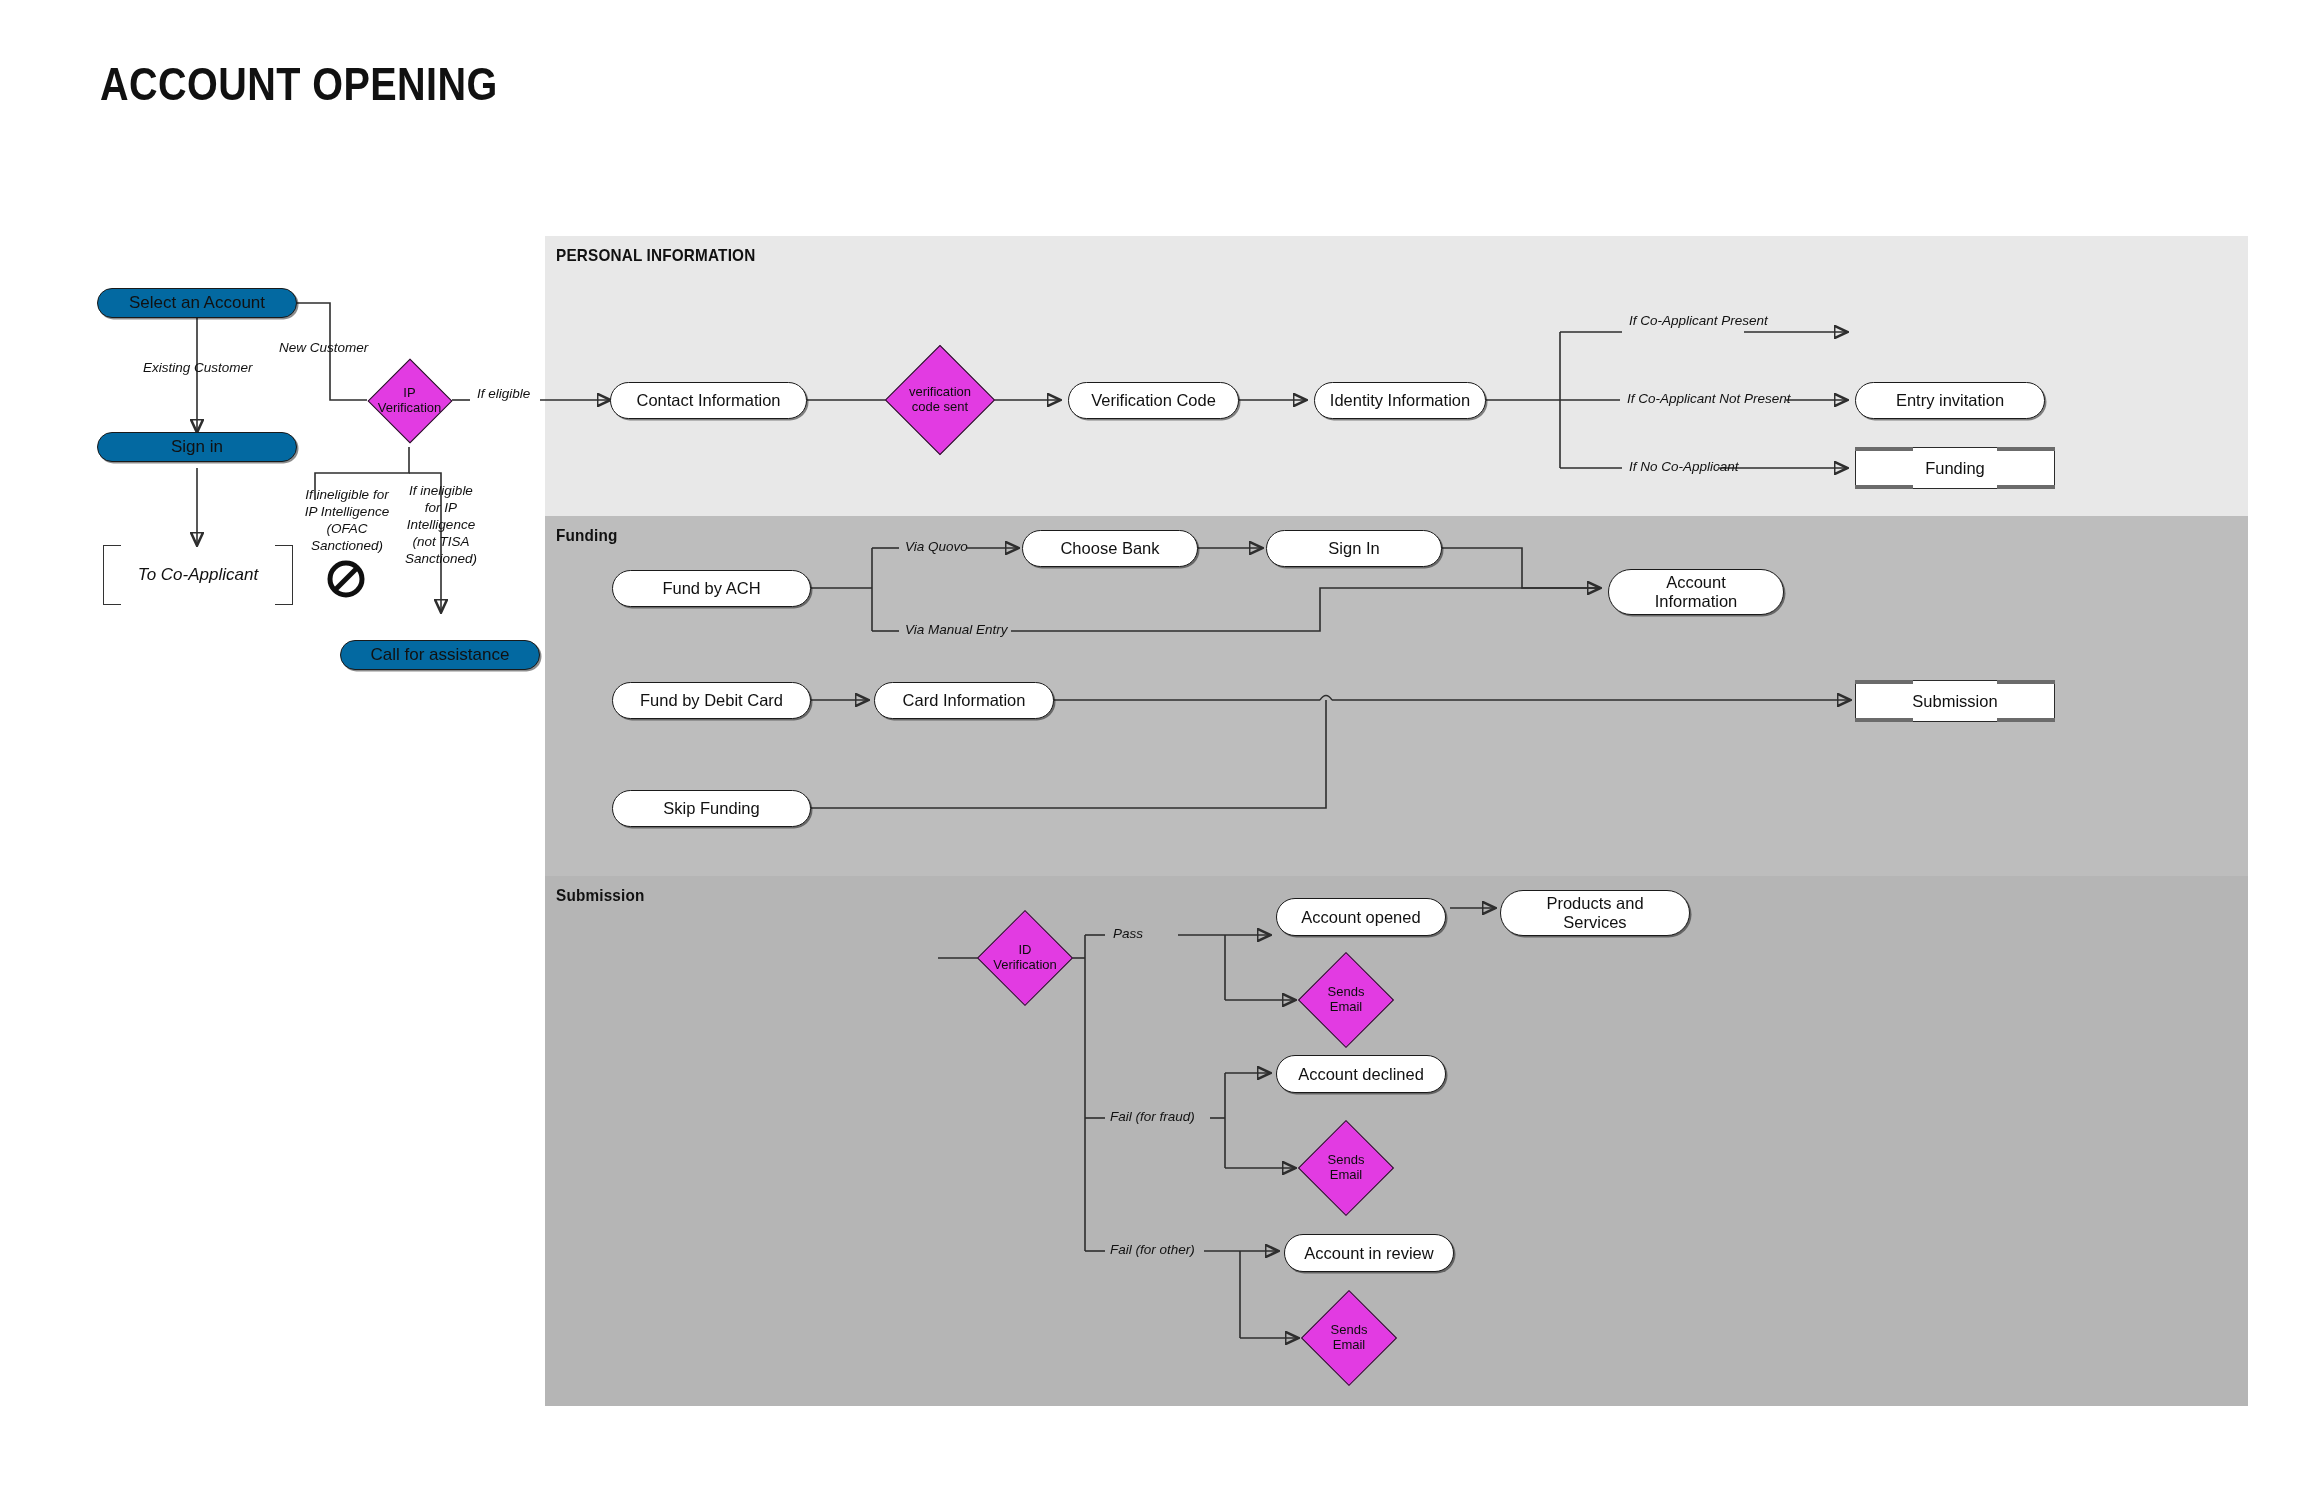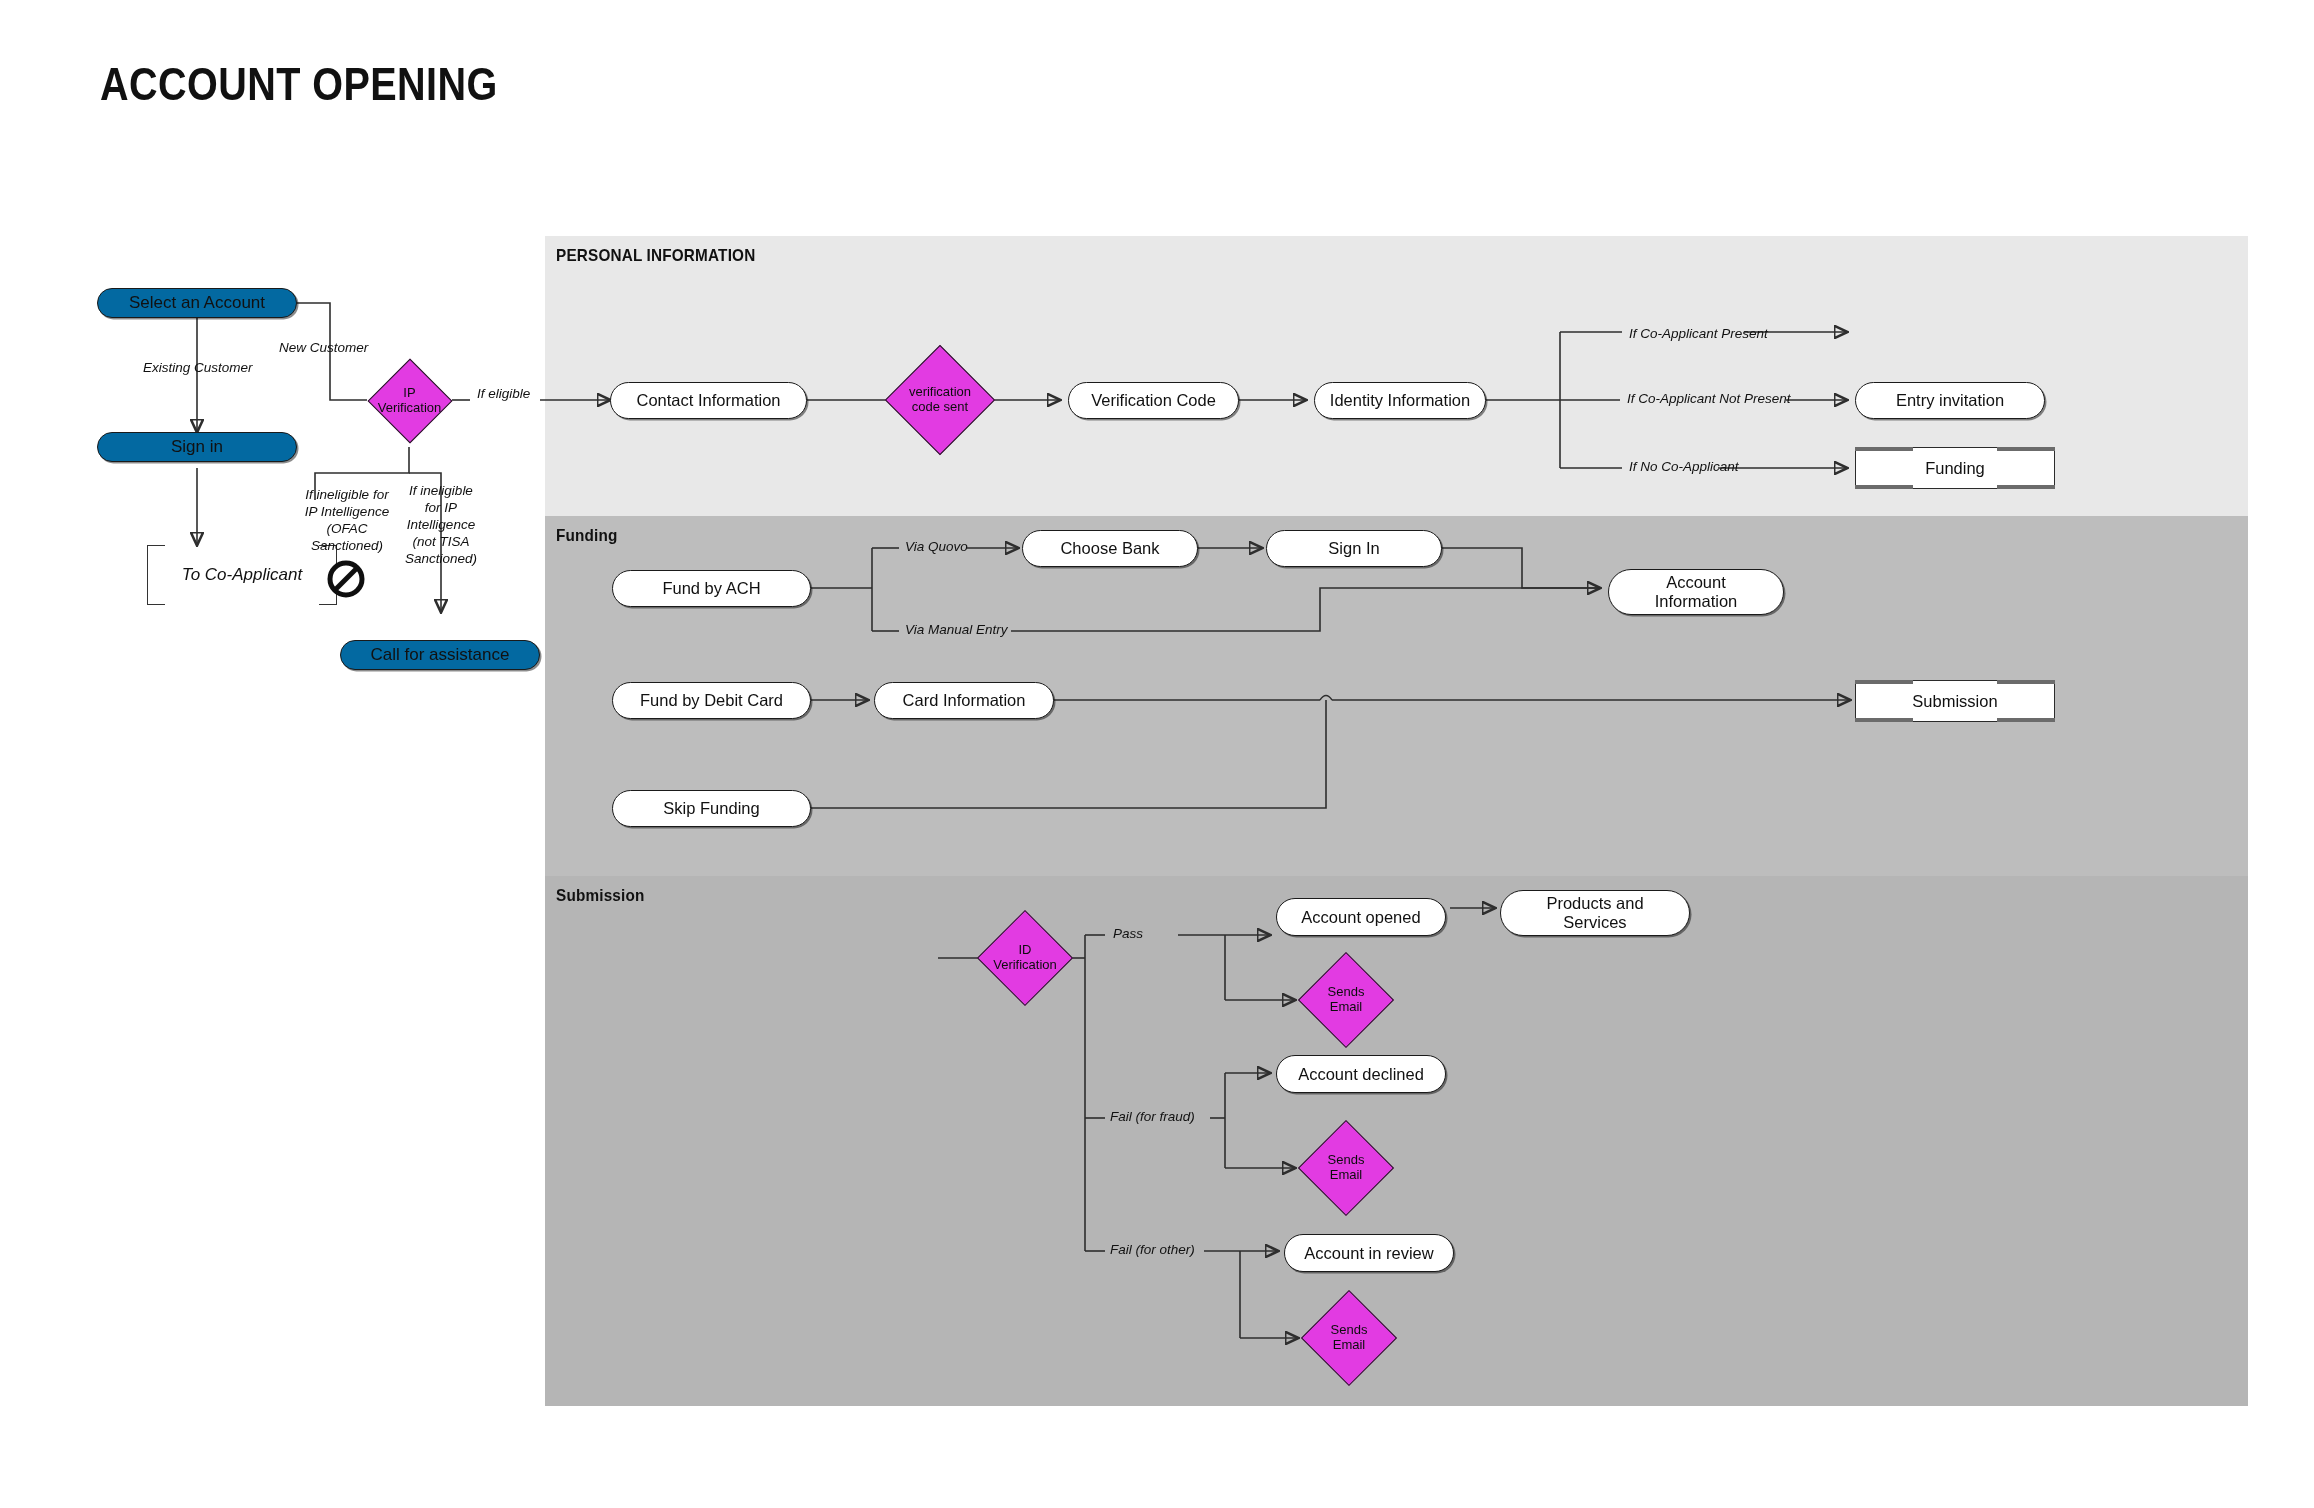--- a/index.html
+++ b/index.html
@@ -70,21 +70,21 @@
   }
 
   
   .elabel {
     position:absolute; font-style:italic; font-size:13.5px; color:#111;
     white-space:nowrap; text-align:center; line-height:1.25;
   }
   .elabel.multi { white-space:normal; }
 
   
-  .bracketbox { position:absolute;margin-left:44px; }
+  .bracketbox { position:absolute; }
   .bracketbox .bk {
     position:absolute; top:0; bottom:0; width:18px;
     border-top:1.5px solid #333; border-bottom:1.5px solid #333;
   }
   .bracketbox .bk.l { left:0; border-left:1.5px solid #333; }
   .bracketbox .bk.r { right:0; border-right:1.5px solid #333; }
   .bracketbox .bk-text {
     position:absolute; inset:0; display:flex; align-items:center; justify-content:center;
     font-style:italic; font-size:17px; color:#111;
   }
@@ -259,21 +259,21 @@
 
 
   <div class="node pill" style="left:1855px; top:382px; width:190px; height:37px;">
     <span>Entry invitation</span>
   </div>
 
   <div class="cornerbox" style="left:1855px; top:447px; width:200px; height:42px;">
     <span>Funding</span>
   </div>
 
-  <div class="elabel" style="left:1629px; top:326px;">If Co-Applicant Present</div>
+  <div class="elabel" style="left:1629px; top:313px;">If Co-Applicant Present</div>
   <div class="elabel" style="left:1627px; top:391px;">If Co-Applicant Not Present</div>
   <div class="elabel" style="left:1629px; top:459px;">If No Co-Applicant</div>
 
   <div class="node pill" style="left:612px; top:570px; width:199px; height:37px;">
     <span>Fund by ACH</span>
   </div>
 
   <div class="node pill" style="left:1022px; top:530px; width:176px; height:37px;">
     <span>Choose Bank</span>
   </div>

